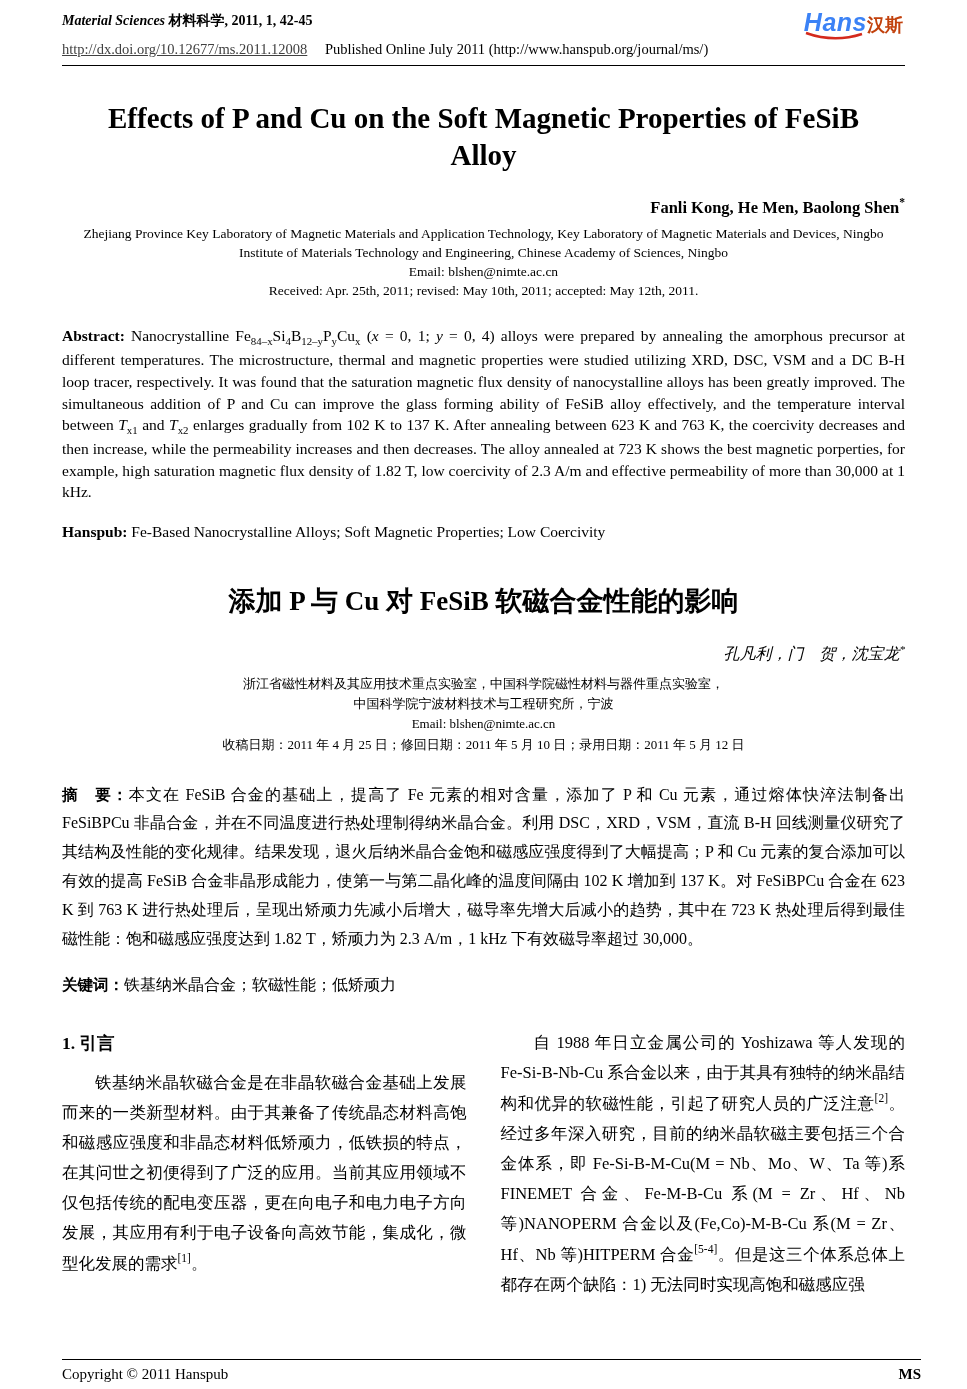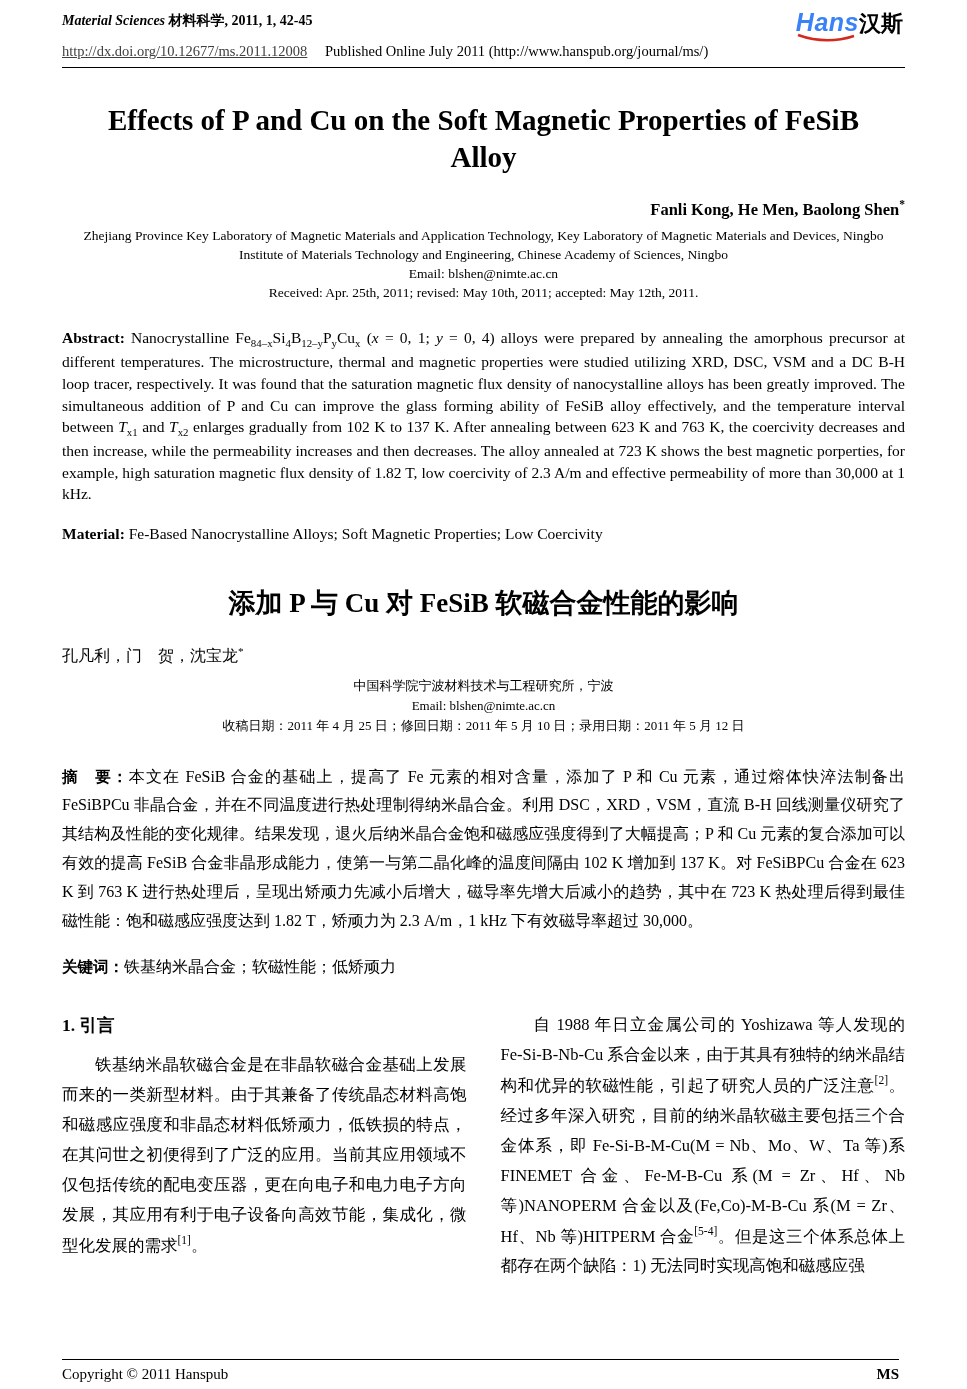--- a/index.html
+++ b/index.html
@@ -10,21 +10,21 @@
     overflow: hidden;
   }
   .page { padding: 8px 62px 0 62px; }
 
   
   .header-top { display: flex; justify-content: space-between; align-items: flex-start; }
   .journal-line { font-size: 14px; font-weight: bold; padding-top: 4px; }
   .journal-name { font-style: italic; }
   .logo { position: relative; white-space: nowrap; padding-right: 2px; }
   .logo-hans { color: #3b82f6; font-weight: bold; font-style: italic; font-size: 25px; letter-spacing: 0.5px; font-family: "Liberation Sans", sans-serif; }
-  .logo-cn { color: #000000; font-weight: bold; font-size: 22px; font-family: "Liberation Sans", sans-serif; }
+  .logo-cn { color: #c2410c; font-weight: bold; font-size: 18px; font-family: "Liberation Sans", sans-serif; }
   .swoosh { position: absolute; left: 0px; bottom: -4px; }
   .doi-row { font-size: 14.5px; margin-top: 4px; }
   .doi-link { color: #404040; text-decoration: underline; cursor: pointer; }
   .published { margin-left: 14px; }
   .rule { border-bottom: 1.5px solid #000; margin-top: 7px; }
 
   
   .paper-title { text-align: center; font-size: 29px; font-weight: bold; line-height: 1.28; margin: 34px 30px 0 30px; }
   .authors { text-align: right; font-size: 16.5px; font-weight: bold; margin-top: 22px; }
   .affil { text-align: center; font-size: 13.5px; line-height: 1.4; margin-top: 7px; }
@@ -33,35 +33,35 @@
 
   
   .abstract { font-size: 15.5px; line-height: 1.39; text-align: justify; margin: 24px 0 0 0; }
   .abstract b, .kw b { font-weight: bold; }
   .kw { font-size: 15.5px; margin: 20px 0 0 0; text-align: justify; }
   sub { font-size: 70%; }
   sup { font-size: 70%; }
 
   
   .cn-title { text-align: center; font-size: 27px; font-weight: bold; margin: 42px 0 0 0; }
-  .cn-authors { text-align: left; font-size: 16px; margin-top: 24px; }
+  .cn-authors { text-align: right; font-size: 16px; font-style: italic; margin-top: 24px; }
   .cn-affil { text-align: center; font-size: 13px; line-height: 1.55; margin-top: 9px; }
   .cn-abstract { font-size: 16px; line-height: 1.8; text-align: justify; margin: 26px 0 0 0; }
   .cn-label { font-weight: bold; font-family: "Liberation Sans", sans-serif; font-size: 15.5px; }
   .cn-kw { font-size: 16px; margin: 22px 0 0 0; }
 
   
   .columns { display: flex; gap: 34px; margin-top: 32px; }
   .col { flex: 1 1 0; font-size: 16.5px; line-height: 1.82; text-align: justify; }
   .section-heading { font-size: 17.5px; font-weight: bold; margin: 0 0 8px 0; font-family: "Liberation Serif", serif; }
   .col p { margin: 0; text-indent: 2em; }
 
   
   .footer {
-    position: absolute; left: 62px; right: 68px; bottom: 6px;
+    position: absolute; left: 62px; right: 46px; bottom: 6px;
     border-top: 1.5px solid #000; padding-top: 6px;
     display: flex; justify-content: space-between;
     font-size: 15px;
   }
   .ms { font-weight: bold; }
 </style>
 </head>
 <body>
 
 <div class="page">
@@ -91,27 +91,28 @@
   <div class="authors"><span>Fanli Kong, He Men, Baolong Shen</span><sup>*</sup></div>
 
   <div class="affil">
     <span class="affil-line">Zhejiang Province Key Laboratory of Magnetic Materials and Application Technology, Key Laboratory of Magnetic Materials and Devices, Ningbo Institute of Materials Technology and Engineering, Chinese Academy of Sciences, Ningbo</span>
     <span class="affil-line">Email: blshen@nimte.ac.cn</span>
     <span class="affil-line received-line">Received: Apr. 25th, 2011; revised: May 10th, 2011; accepted: May 12th, 2011.</span>
   </div>
 
   <p class="abstract"><b>Abstract:</b> <span>Nanocrystalline Fe<sub>84–x</sub>Si<sub>4</sub>B<sub>12–y</sub>P<sub>y</sub>Cu<sub>x</sub> (<i>x</i> = 0, 1; <i>y</i> = 0, 4) alloys were prepared by annealing the amorphous precursor at different temperatures. The microstructure, thermal and magnetic properties were studied utilizing XRD, DSC, VSM and a DC B-H loop tracer, respectively. It was found that the saturation magnetic flux density of nanocystalline alloys has been greatly improved. The simultaneous addition of P and Cu can improve the glass forming ability of FeSiB alloy effectively, and the temperature interval between <i>T</i><sub>x1</sub> and <i>T</i><sub>x2</sub> enlarges gradually from 102 K to 137 K. After annealing between 623 K and 763 K, the coercivity decreases and then increase, while the permeability increases and then decreases. The alloy annealed at 723 K shows the best magnetic porperties, for example, high saturation magnetic flux density of 1.82 T, low coercivity of 2.3 A/m and effective permeability of more than 30,000 at 1 kHz.</span></p>
 
-  <p class="kw"><b>Material:</b> <span>Fe-Based Nanocrystalline Alloys; Soft Magnetic Properties; Low Coercivity</span></p>
+  <p class="kw"><b>Hanspub:</b> <span>Fe-Based Nanocrystalline Alloys; Soft Magnetic Properties; Low Coercivity</span></p>
 
   <h2 class="cn-title">添加 P 与 Cu 对 FeSiB 软磁合金性能的影响</h2>
 
   <div class="cn-authors"><span>孔凡利，门　贺，沈宝龙</span><sup>*</sup></div>
 
   <div class="cn-affil">
+    <span class="affil-line">浙江省磁性材料及其应用技术重点实验室，中国科学院磁性材料与器件重点实验室，</span>
     <span class="affil-line">中国科学院宁波材料技术与工程研究所，宁波</span>
     <span class="affil-line">Email: blshen@nimte.ac.cn</span>
     <span class="affil-line">收稿日期：2011 年 4 月 25 日；修回日期：2011 年 5 月 10 日；录用日期：2011 年 5 月 12 日</span>
   </div>
 
   <p class="cn-abstract"><span class="cn-label">摘　要：</span><span>本文在 FeSiB 合金的基础上，提高了 Fe 元素的相对含量，添加了 P 和 Cu 元素，通过熔体快淬法制备出 FeSiBPCu 非晶合金，并在不同温度进行热处理制得纳米晶合金。利用 DSC，XRD，VSM，直流 B-H 回线测量仪研究了其结构及性能的变化规律。结果发现，退火后纳米晶合金饱和磁感应强度得到了大幅提高；P 和 Cu 元素的复合添加可以有效的提高 FeSiB 合金非晶形成能力，使第一与第二晶化峰的温度间隔由 102 K 增加到 137 K。对 FeSiBPCu 合金在 623 K 到 763 K 进行热处理后，呈现出矫顽力先减小后增大，磁导率先增大后减小的趋势，其中在 723 K 热处理后得到最佳磁性能：饱和磁感应强度达到 1.82 T，矫顽力为 2.3 A/m，1 kHz 下有效磁导率超过 30,000。</span></p>
 
   <p class="cn-kw"><span class="cn-label">关键词：</span><span>铁基纳米晶合金；软磁性能；低矫顽力</span></p>
 
   <div class="columns">

